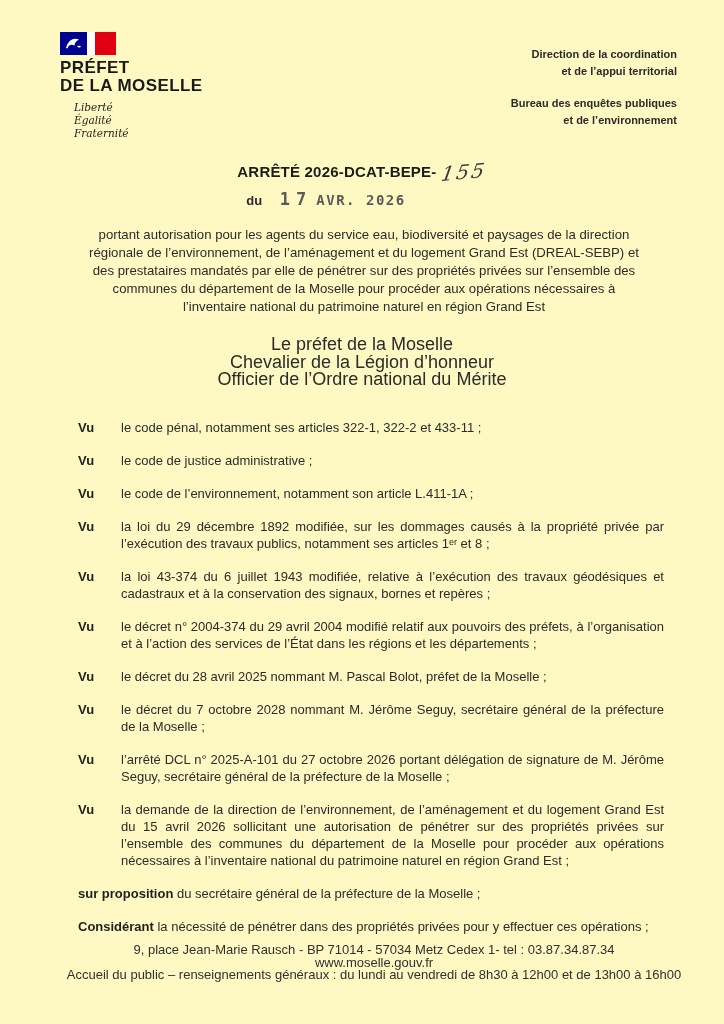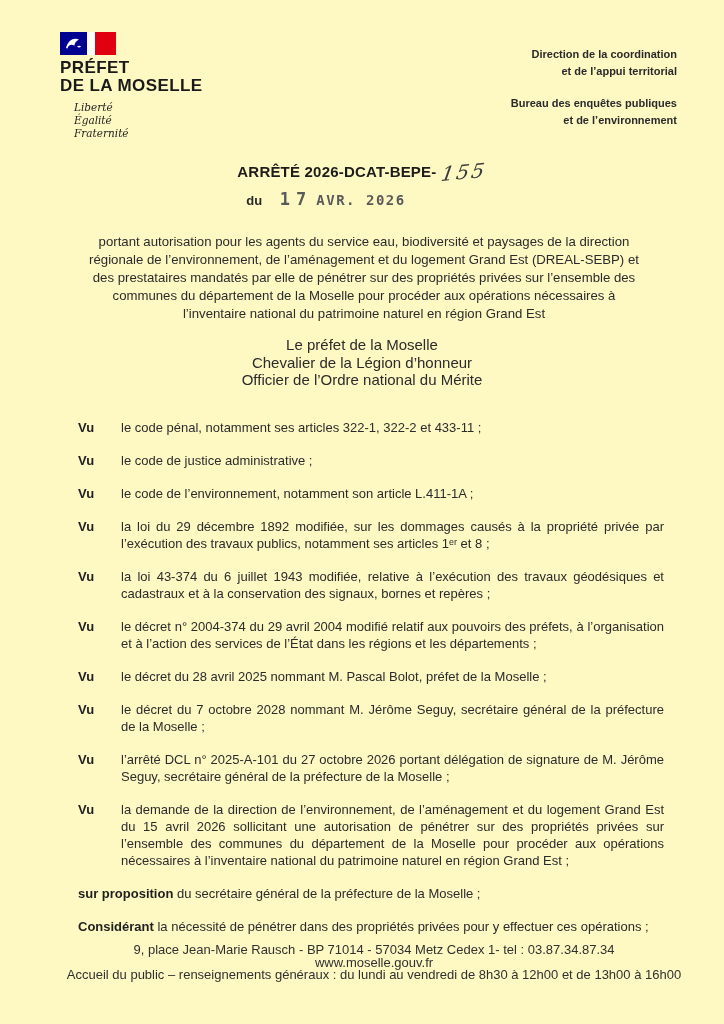--- a/index.html
+++ b/index.html
@@ -44,22 +44,22 @@
     letter-spacing: 2px;
     margin-left: 6px;
   }
   .date-line { margin-top: 11px; transform: translateX(-36px); }
   .du-label { font-weight: bold; font-size: 13px; color: #2a2a2a; margin-right: 14px; }
   .stamp { display: inline-block; font-family: "DejaVu Sans Mono", monospace; font-weight: bold; color: #5a5a5a; }
   .stamp-day { font-size: 17px; letter-spacing: 6px; margin-right: 4px; }
   .stamp-rest { font-size: 14px; letter-spacing: 1.5px; }
 
   
-  .subject { position: absolute; top: 226px; left: 82px; right: 78px; text-align: center; font-size: 13.2px; line-height: 18px; color: #2b2b2b; margin-top: 7px; }
-  .authority { position: absolute; top: 336px; left: 0; right: 0; text-align: center; font-size: 15px; line-height: 17.5px; color: #2b2b2b; }
+  .subject { position: absolute; top: 226px; left: 82px; right: 78px; text-align: center; font-size: 13.2px; line-height: 18px; color: #2b2b2b; }
+  .authority { position: absolute; top: 336px; left: 0; right: 0; text-align: center; font-size: 18px; line-height: 17.5px; color: #2b2b2b; }
 
   
   .clauses { position: absolute; top: 419px; left: 78px; right: 60px; }
   .vu-item { display: flex; margin-bottom: 16px; }
   .vu-label { font-weight: bold; flex: 0 0 27px; color: #1f1f1f; }
   .vu-text { flex: 1; text-align: justify; padding-left: 16px; }
   .para { text-align: justify; margin: 0 0 16px 0; }
   .para b { color: #1f1f1f; }
 
   

